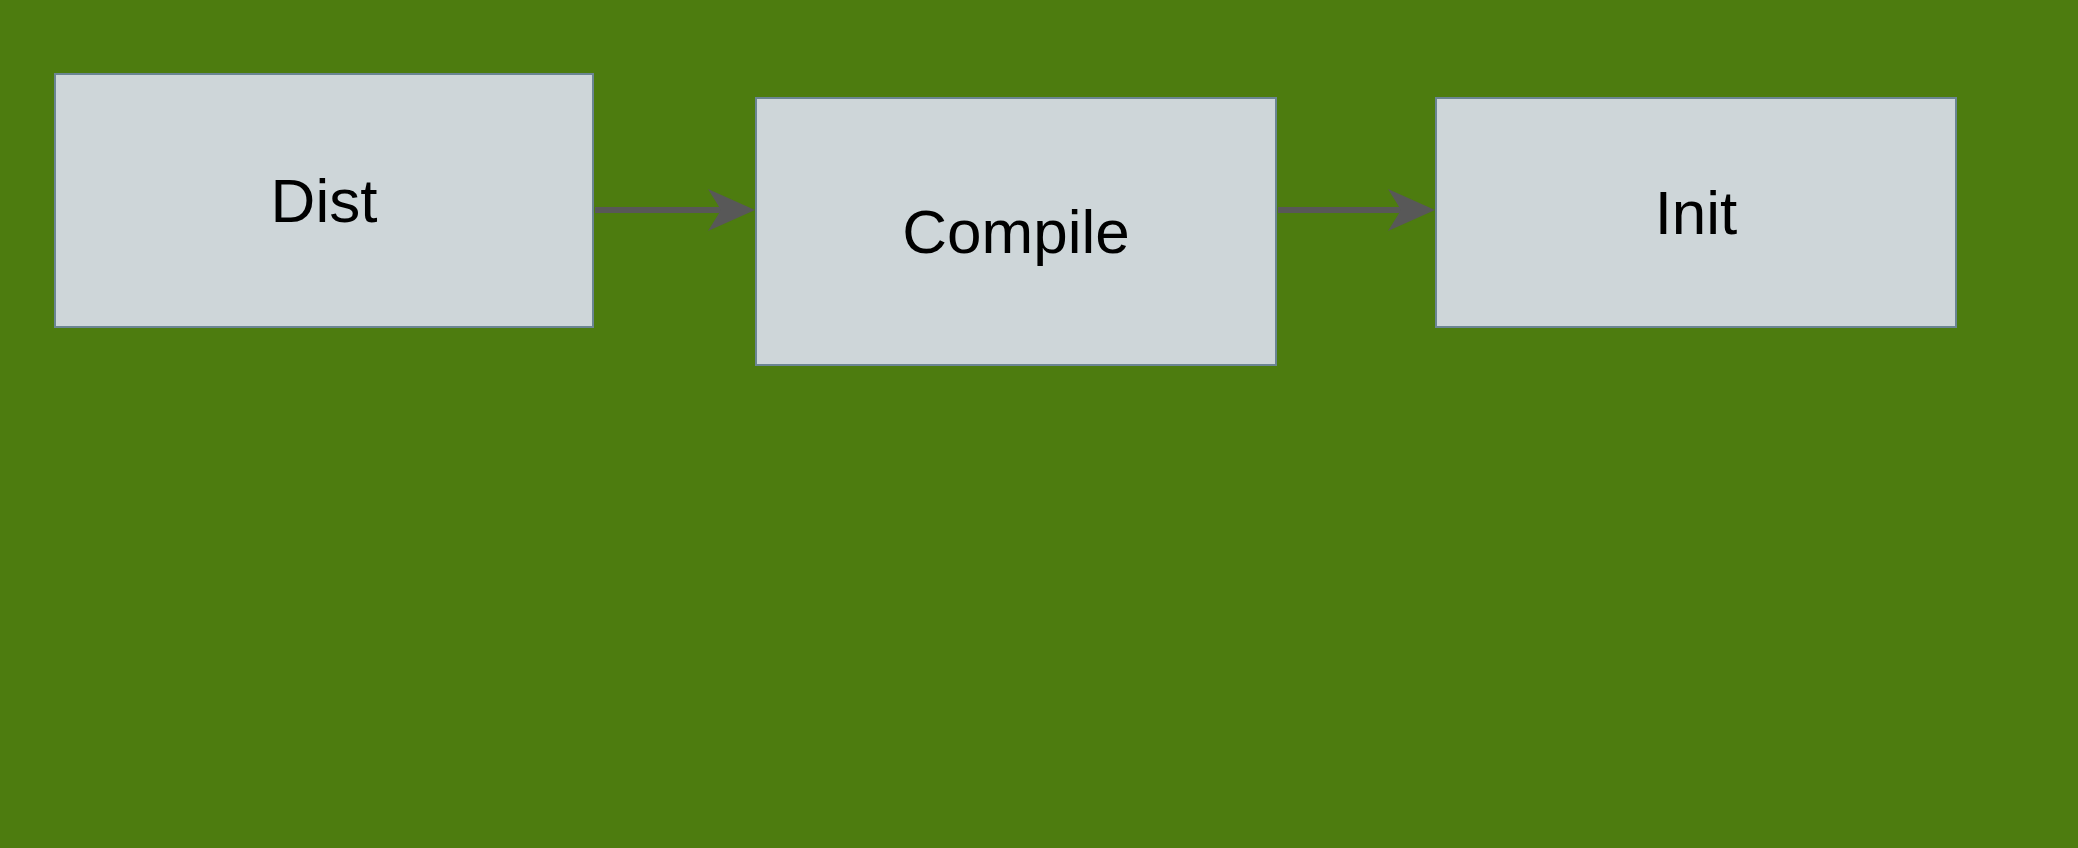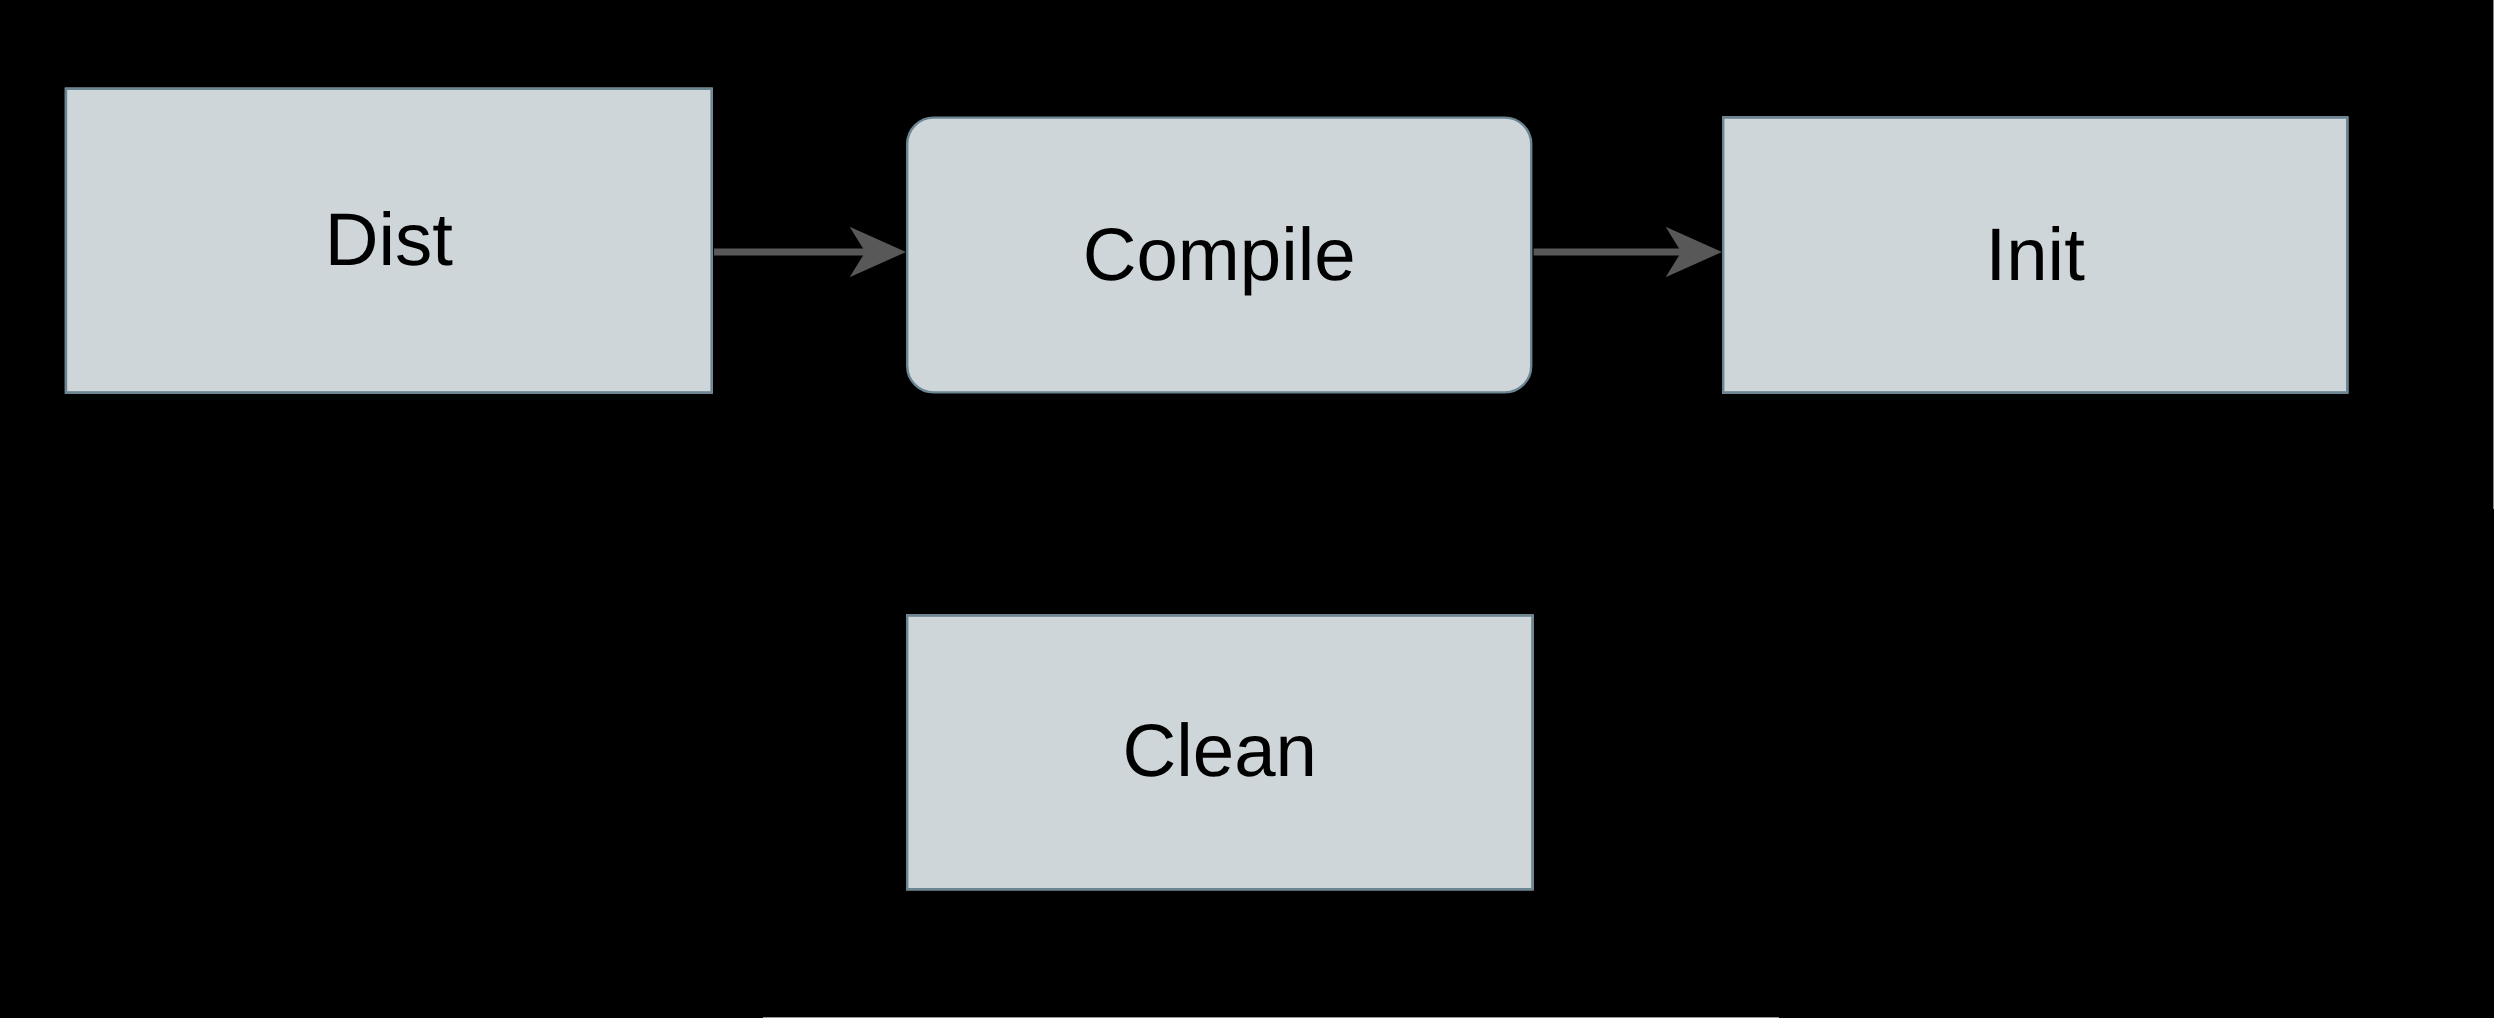--- a/index.html
+++ b/index.html
@@ -7,21 +7,21 @@
     padding: 0;
     background: #ffffff;
   }
   body {
     font-family: "Liberation Sans", sans-serif;
   }
   #canvas {
     position: relative;
     width: 2078px;
     height: 848px;
-    background: #000000;
+    background: #4d7c0f;
     overflow: hidden;
   }
   .node {
     position: absolute;
     box-sizing: border-box;
     background: #ced6d9;
     border: 2px solid #6b8593;
     display: flex;
     align-items: center;
     justify-content: center;
@@ -30,21 +30,21 @@
     font-family: "Liberation Sans", sans-serif;
     font-size: 62px;
     font-weight: 400;
     color: #000000;
     line-height: 1;
     letter-spacing: 0px;
     white-space: nowrap;
   }
   
   #node-dist    { left: 54px;   top: 73px;  width: 540px; height: 255px; }
-  #node-compile { left: 755px;  top: 97px;  width: 522px; height: 231px; border-radius: 23px; }
+  #node-compile { left: 755px;  top: 97px;  width: 522px; height: 269px; }
   #node-init    { left: 1435px; top: 97px;  width: 522px; height: 231px; text-align: right; }
   #node-clean   { left: 755px;  top: 512px; width: 523px; height: 230px; }
 
   .edge {
     position: absolute;
     overflow: visible;
   }
   #edge-dist-compile  { left: 590px;  top: 180px; width: 175px; height: 60px; }
   #edge-compile-init  { left: 1273px; top: 180px; width: 172px; height: 60px; }
 </style>
@@ -58,23 +58,20 @@
   </div>
 
   <div class="node" id="node-compile">
     <span class="node-label">Compile</span>
   </div>
 
   <div class="node" id="node-init">
     <span class="node-label">Init</span>
   </div>
 
-  <div class="node" id="node-clean">
-    <span class="node-label">Clean</span>
-  </div>
 
   <svg class="edge" id="edge-dist-compile" viewBox="0 0 175 60" width="175" height="60">
     <path d="M 5 30 L 133 30" stroke="#585858" stroke-width="6" fill="none"></path>
     <path d="M 165 30 L 118 51 L 131 30 L 118 9 Z" fill="#585858"></path>
   </svg>
 
   <svg class="edge" id="edge-compile-init" viewBox="0 0 172 60" width="172" height="60">
     <path d="M 5 30 L 130 30" stroke="#585858" stroke-width="6" fill="none"></path>
     <path d="M 162 30 L 115 51 L 128 30 L 115 9 Z" fill="#585858"></path>
   </svg>

